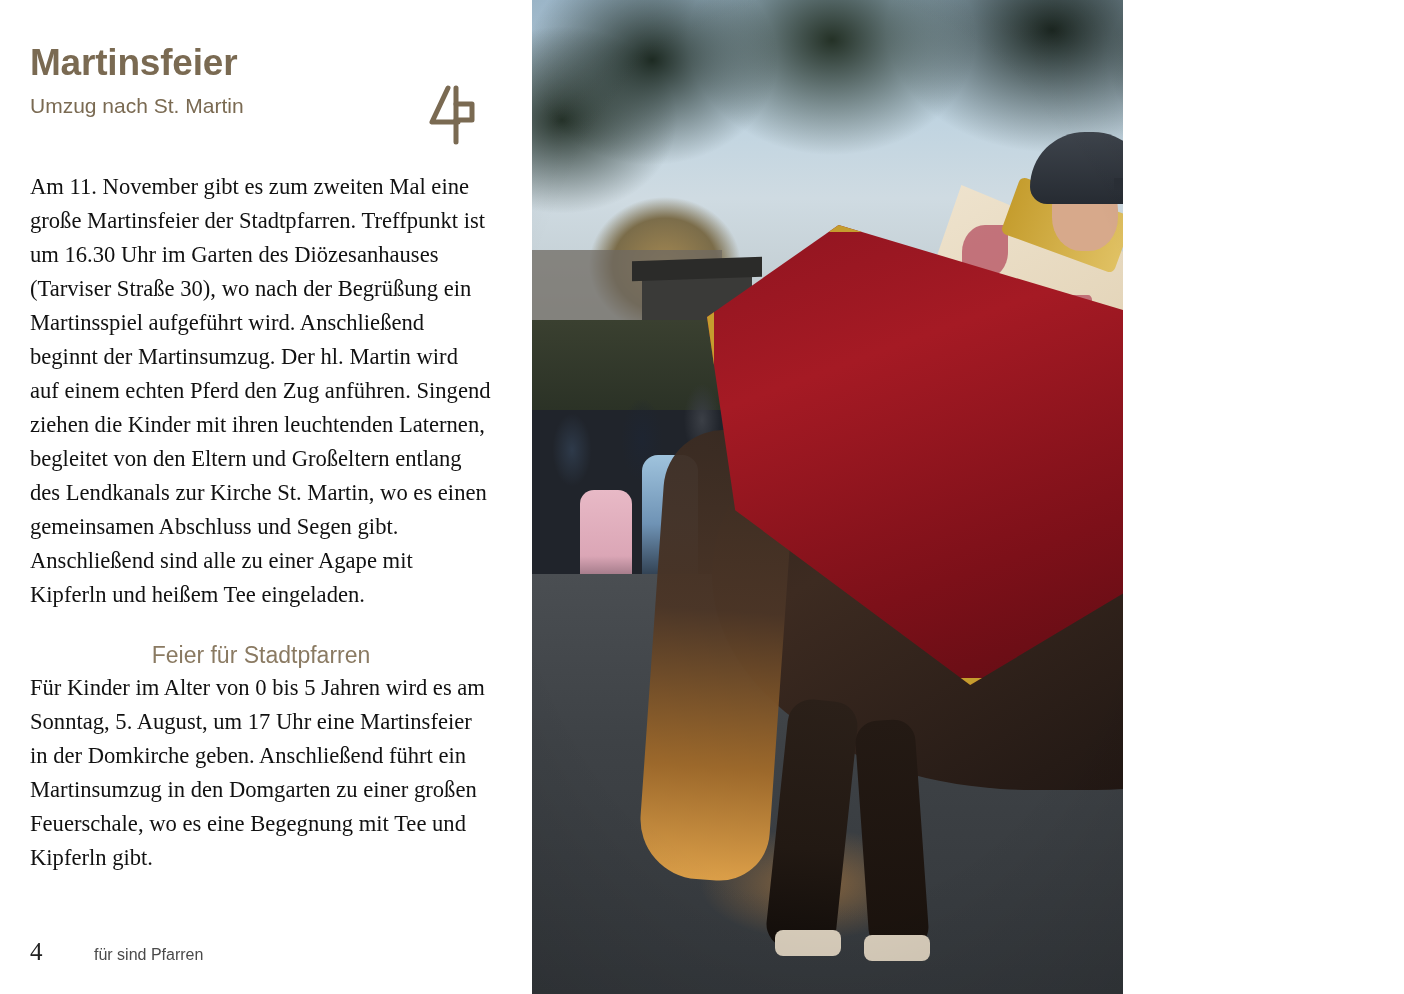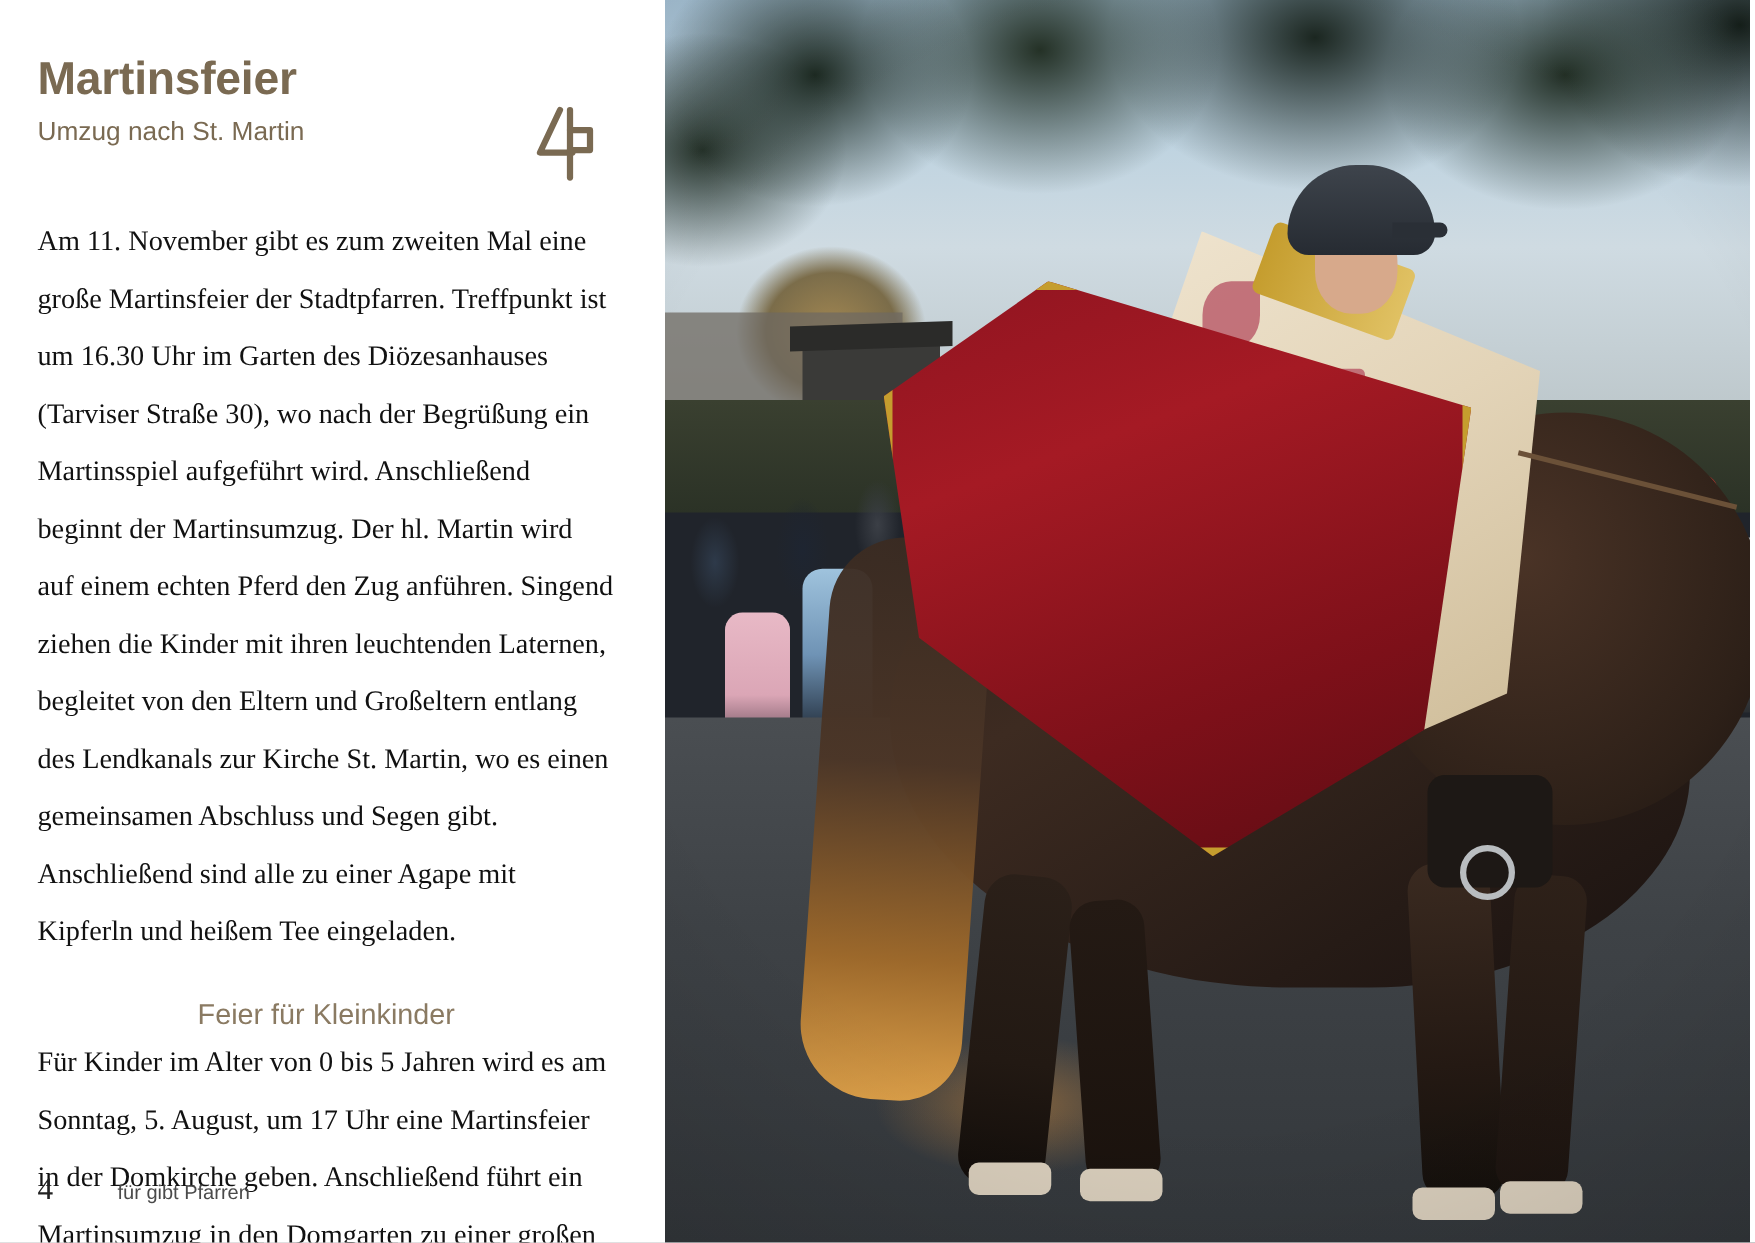--- a/index.html
+++ b/index.html
@@ -8,21 +8,21 @@
     background: #ffffff;
   }
   body {
     width: 1404px;
     height: 994px;
     font-family: "Liberation Serif", serif;
     overflow: hidden;
   }
   .page {
     position: relative;
-    width: 1400px;
+    width: 1123px;
     height: 994px;
     background: #ffffff;
     display: flex;
   }
   
   .left-col {
     position: relative;
     width: 532px;
     height: 994px;
     box-sizing: border-box;
@@ -55,21 +55,21 @@
     position: absolute;
     right: 24px;
     top: 38px;
     width: 66px;
     height: 66px;
   }
   .body-text {
     margin-top: 52px;
     font-family: "Liberation Serif", serif;
     font-size: 22.6px;
-    line-height: 46px;
+    line-height: 34px;
     color: #111111;
     text-align: left;
     width: 462px;
   }
   .body-text p {
     margin: 0;
   }
   .section-head {
     font-family: "Liberation Sans", sans-serif;
     font-size: 23px;
@@ -463,29 +463,29 @@
           <path d="M44 6 L44 60"></path>
           <path d="M44 22 L60 22 L60 38 L44 38"></path>
         </g>
       </svg>
     </div>
 
     <div class="body-text">
       <p>Am 11. November gibt es zum zweiten Mal eine große Martinsfeier der Stadtpfarren. Treffpunkt ist um 16.30 Uhr im Garten des Diözesanhauses (Tarviser Straße 30), wo nach der Begrüßung ein Martinsspiel aufgeführt wird. Anschließend beginnt der Martinsumzug. Der hl. Martin wird auf einem echten Pferd den Zug anführen. Singend ziehen die Kinder mit ihren leuchtenden Laternen, begleitet von den Eltern und Großeltern entlang des Lendkanals zur Kirche St. Martin, wo es einen gemeinsamen Abschluss und Segen gibt. Anschließend sind alle zu einer Agape mit Kipferln und heißem Tee eingeladen.</p>
     </div>
 
-    <div class="section-head">Feier für Kleinkinder</div>
+    <div class="section-head">Feier für Stadtpfarren</div>
 
     <div class="body-text" style="margin-top:0;">
       <p>Für Kinder im Alter von 0 bis 5 Jahren wird es am Sonntag, 5. August, um 17 Uhr eine Martinsfeier in der Domkirche geben. Anschließend führt ein Martinsumzug in den Domgarten zu einer großen Feuerschale, wo es eine Begegnung mit Tee und Kipferln gibt.</p>
     </div>
 
     <div class="footer">
       <span class="page-num">4</span>
-      <span class="footer-label">für gibt Pfarren</span>
+      <span class="footer-label">für sind Pfarren</span>
     </div>
   </div>
 
   <div class="photo">
     <div class="sky"></div>
     <div class="treeline"></div>
     <div class="autumn-tree"></div>
     <div class="far-building"></div>
     <div class="hut"></div>
     <div class="hedge"></div>

